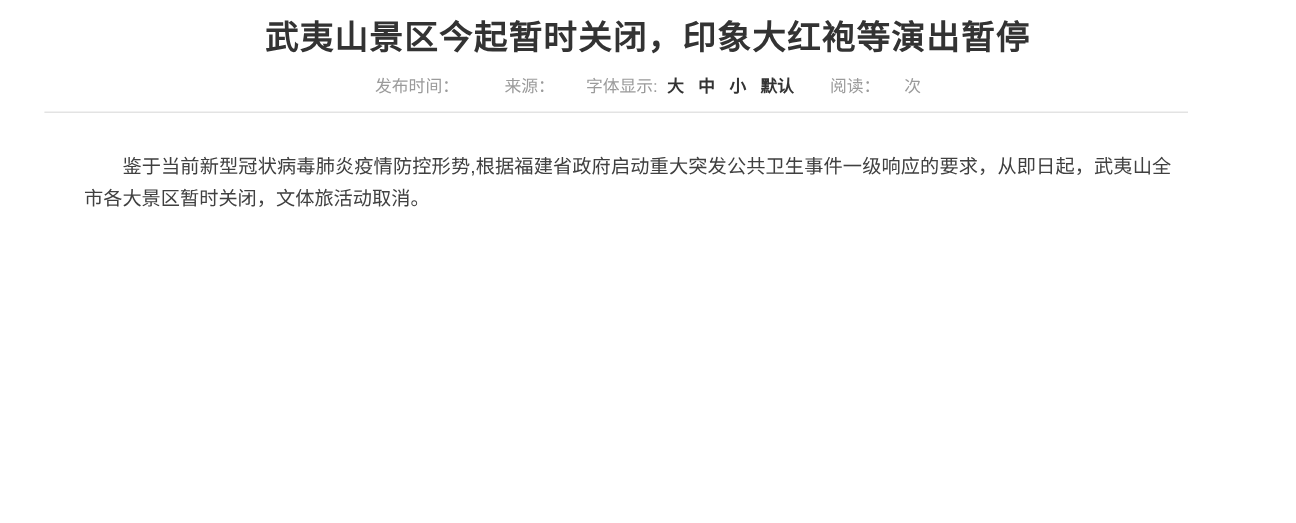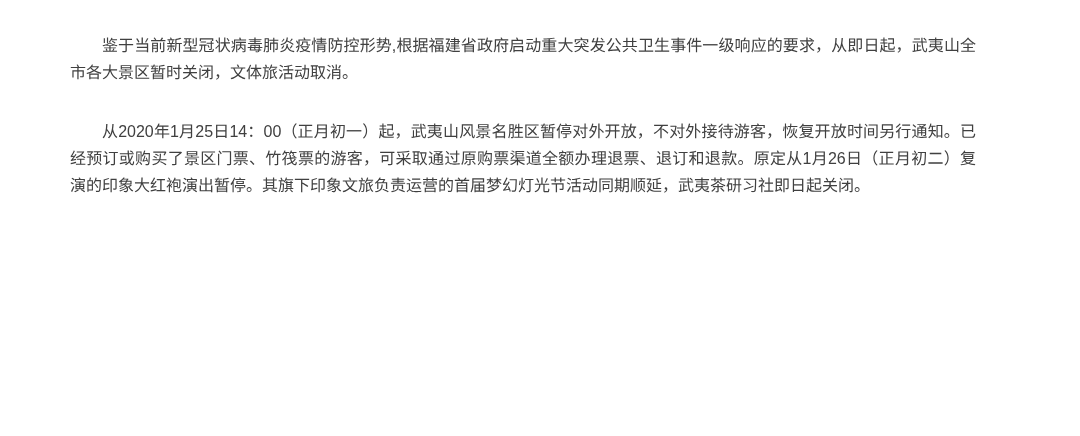--- a/index.html
+++ b/index.html
@@ -63,19 +63,35 @@
   .article-body p {
     text-indent: 2em;
     margin-top: 32px;
   }
 </style>
 </head>
 <body>
 
 <div class="page">
 
+  <header class="article-header">
+    <h1 class="article-title">武夷山景区今起暂时关闭，印象大红袍等演出暂停</h1>
+
+    <div class="article-meta">
+      <span class="label">发布时间：</span>
+      <span class="label meta-gap-lg">来源：</span>
+      <span class="label meta-gap-md">字体显示:</span>
+      <span class="font-opt">大</span>
+      <span class="font-opt">中</span>
+      <span class="font-opt">小</span>
+      <span class="font-opt">默认</span>
+      <span class="label meta-gap-md">阅读：</span>
+      <span class="label read-unit">次</span>
+    </div>
+
+    <div class="header-divider"></div>
+  </header>
 
   <main class="article-body">
     <p>鉴于当前新型冠状病毒肺炎疫情防控形势,根据福建省政府启动重大突发公共卫生事件一级响应的要求，从即日起，武夷山全市各大景区暂时关闭，文体旅活动取消。</p>
-    <p>从2020年1月25日14：00（正月初一）起，武夷山风景名胜区暂停对外开放，不对外接待游客，恢复开放时间另行通知。已经预订或购买了景区门票、竹筏票的游客，可采取通过原购票渠道全额办理退票、退订和退款。原定从1月26日（正月初二）复演的印象大红袍演出暂停。其旗下印象文旅负责运营的首届梦幻灯光节活动同期顺延，武夷茶研习社即日起关闭。</p>
   </main>
 
 </div>
 
 </body></html>

